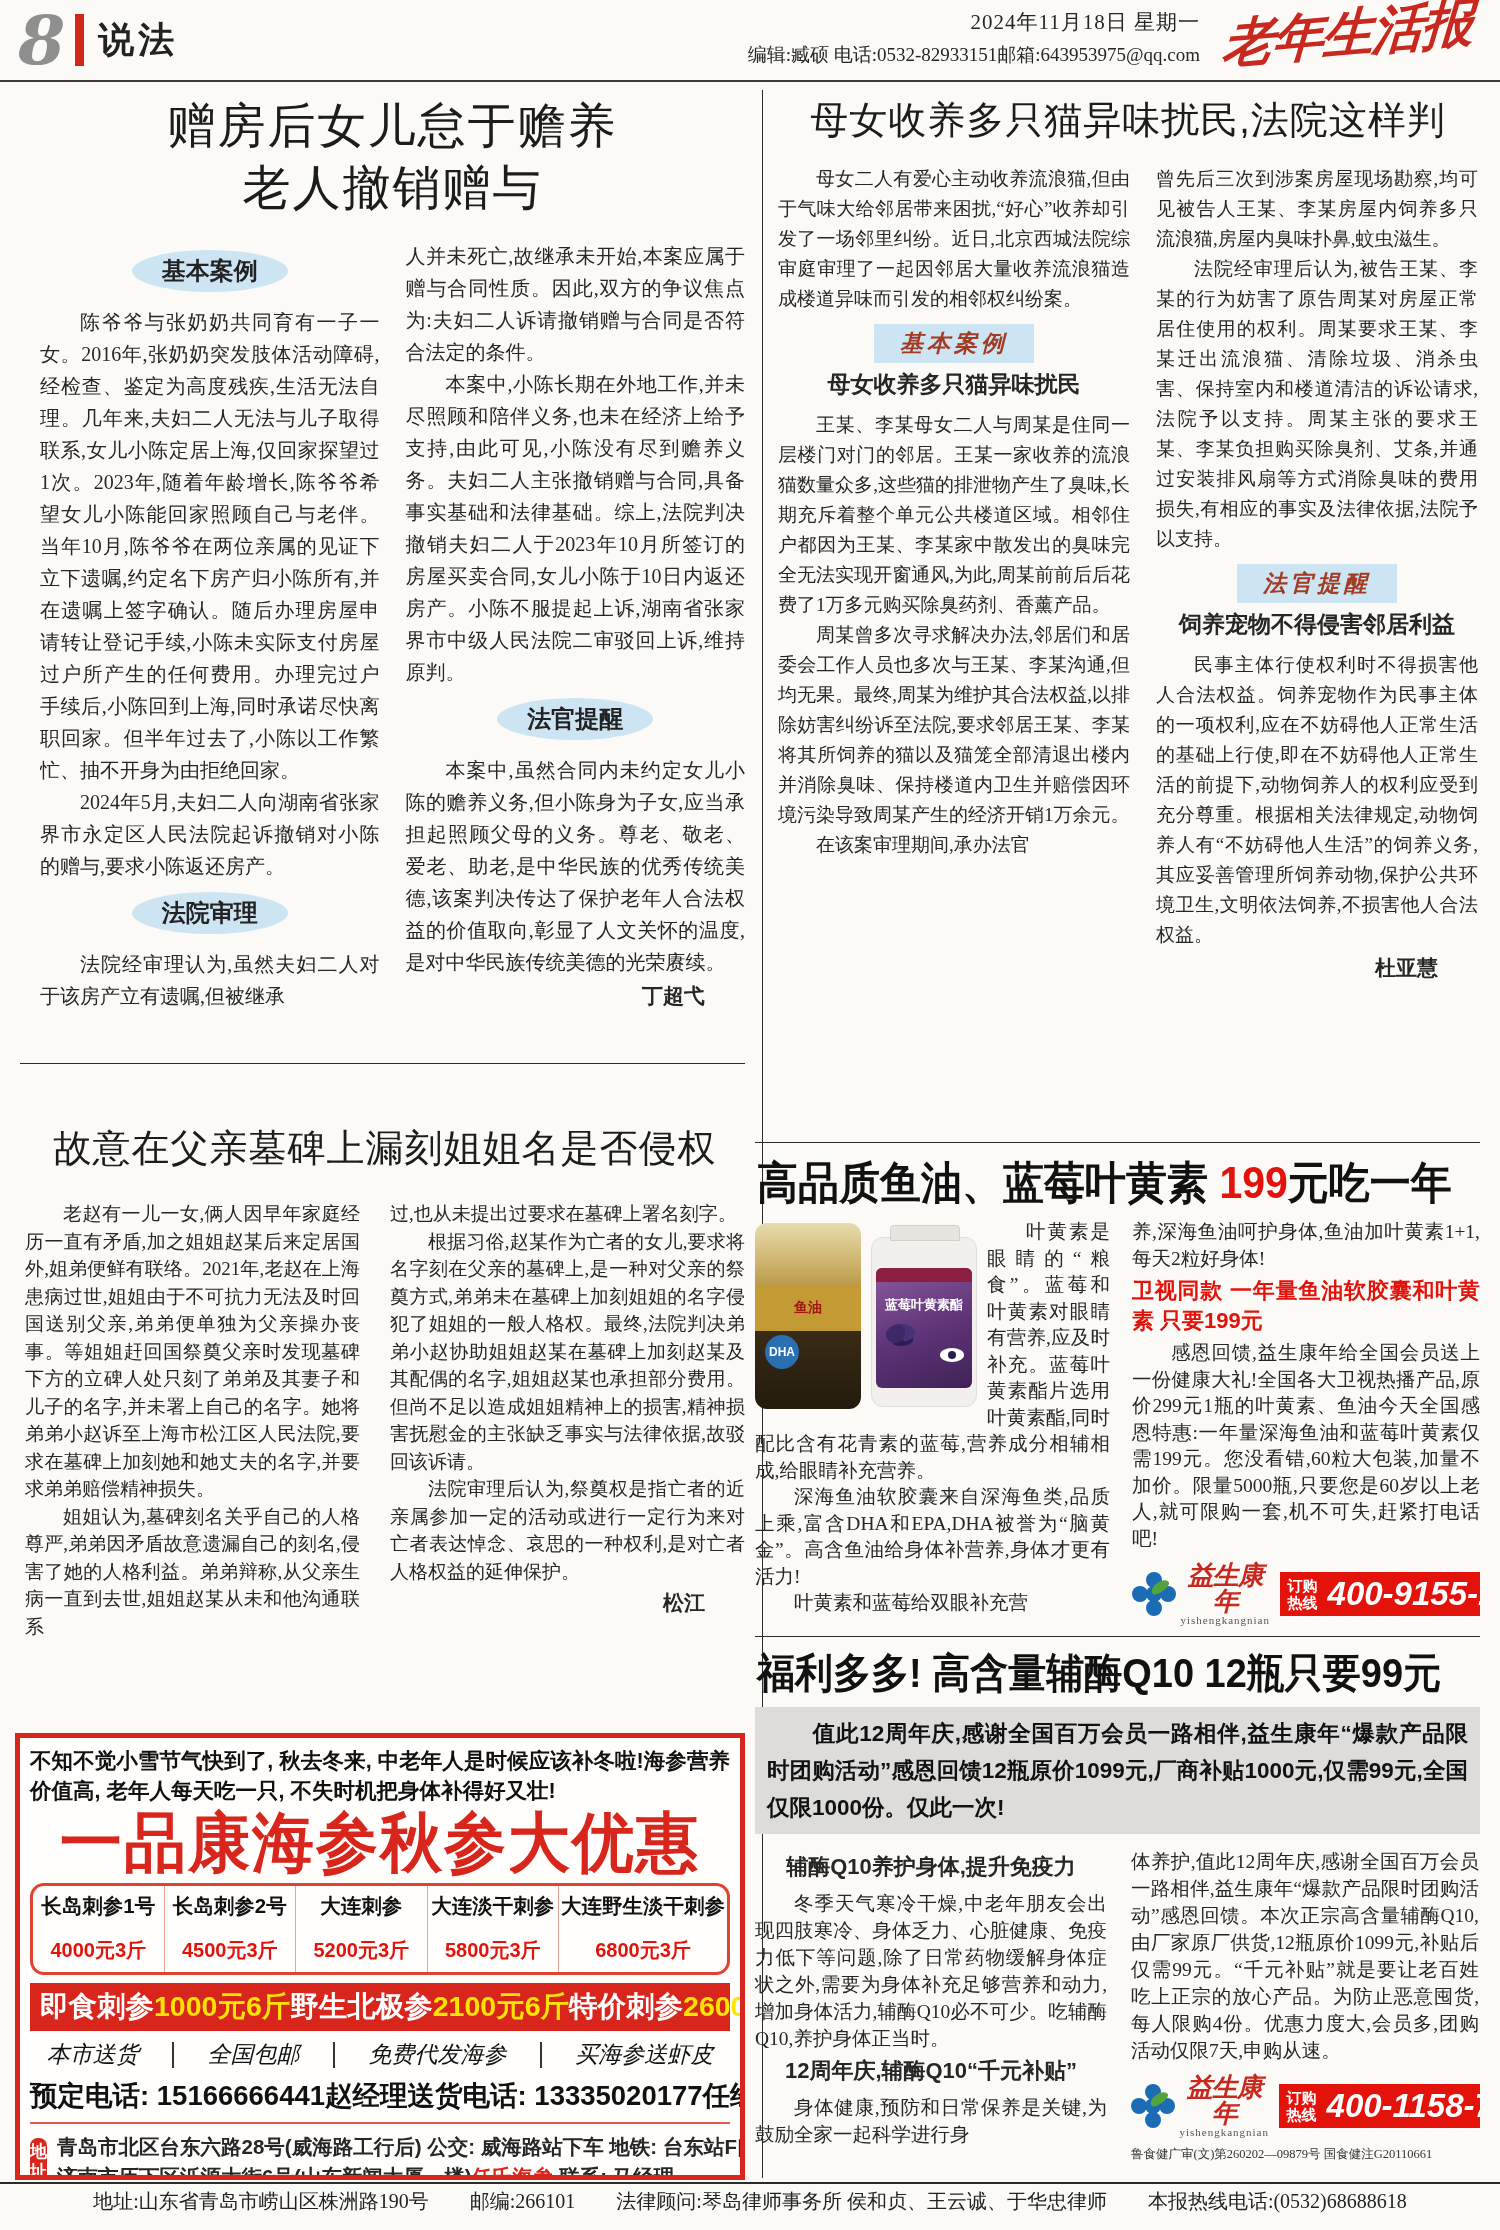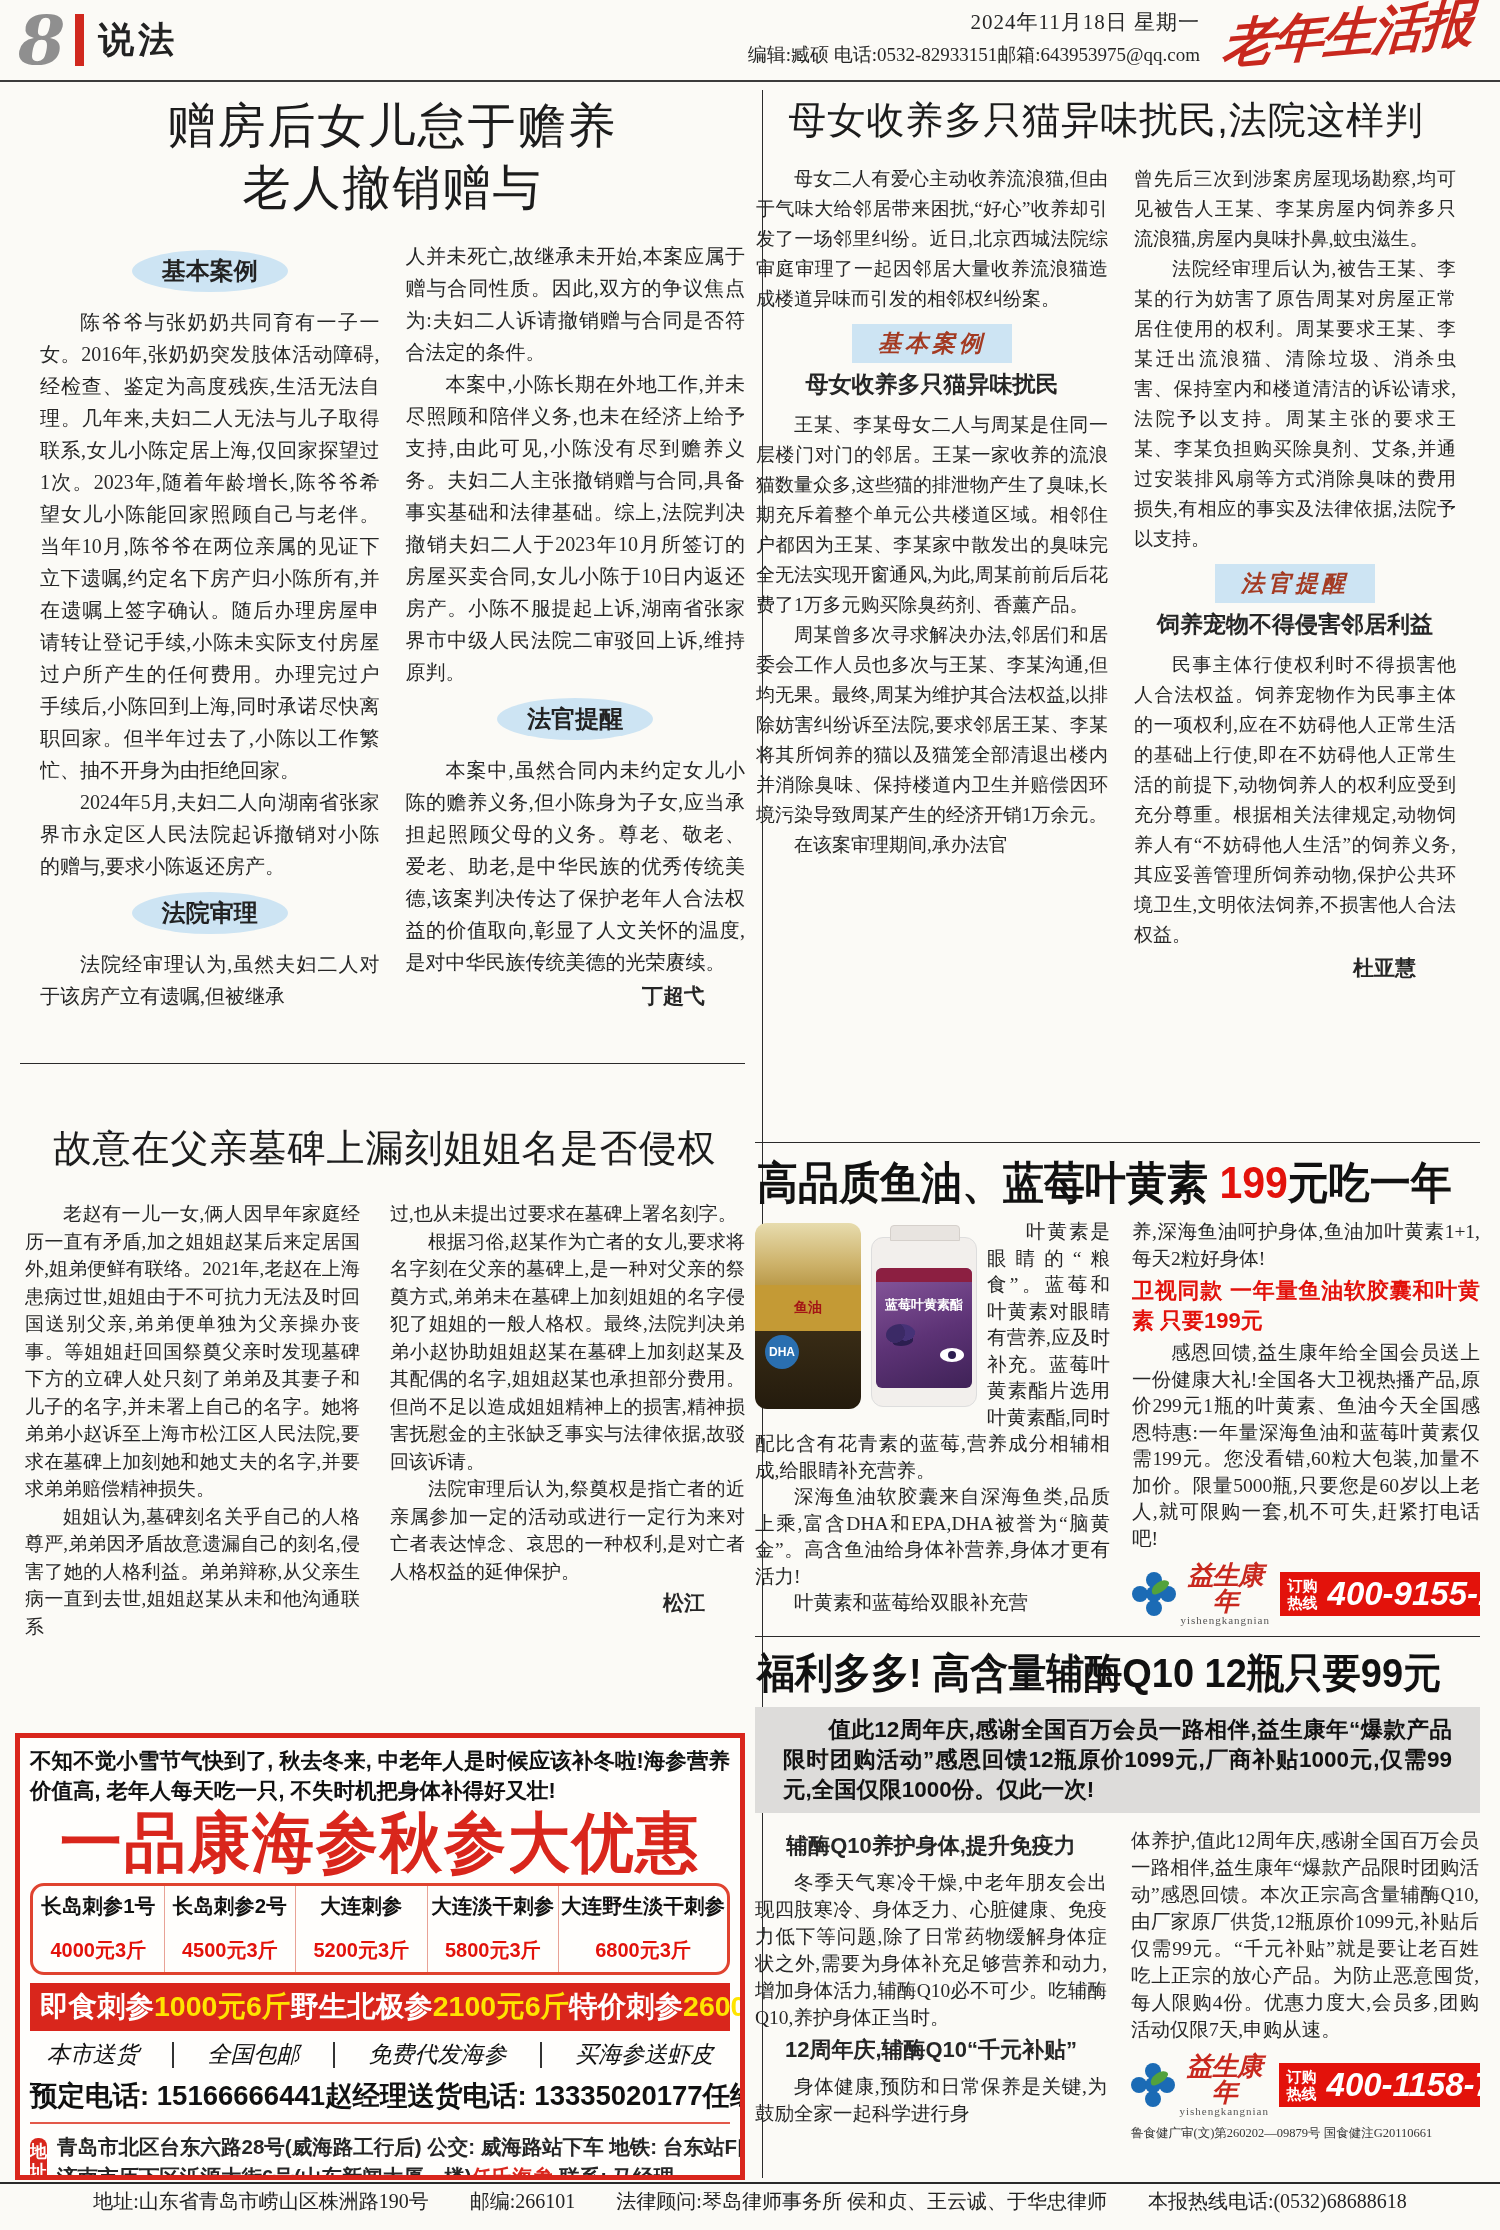--- a/index.html
+++ b/index.html
@@ -45,21 +45,21 @@
   .byline { text-align:right; font-family:"Liberation Sans",sans-serif; font-weight:bold; font-size:21px; padding-right:40px; margin-top:4px; }
 
   
   .art1 { position:absolute; left:40px; top:95px; width:705px; height:965px; overflow:hidden; }
   .art1 h1 { text-align:center; font-family:"Liberation Sans","DejaVu Sans",sans-serif;
     font-weight:500; font-size:48px; line-height:1.3; color:#1c1c1c; letter-spacing:2px; }
   .art1 .cols { margin-top:20px; gap:26px; }
   .art1 .c { flex:1; }
 
   
-  .art2 { position:absolute; left:756px; top:95px; width:700px; height:1046px; overflow:hidden; }
+  .art2 { position:absolute; left:778px; top:95px; width:700px; height:1046px; overflow:hidden; }
   .art2 h1 { text-align:center; font-family:"Liberation Sans",sans-serif; font-weight:500;
     font-size:38px; color:#1c1c1c; letter-spacing:1px; }
   .art2 .cols { margin-top:18px; gap:26px; }
   .art2 .c1 { width:352px; }
   .art2 .c2 { width:322px; }
   .art2 p.body { font-size:19px; line-height:30px; }
 
   
   .art3 { position:absolute; left:25px; top:1075px; width:720px; height:650px; overflow:hidden; }
   .art3 h1 { text-align:center; font-family:"Liberation Sans",sans-serif; font-weight:500;
@@ -111,22 +111,22 @@
   .ysk-name { text-align:center; }
   .ysk-brand { font-family:"DejaVu Serif",serif; font-style:italic; font-weight:bold; font-size:26px; color:#c8281e; line-height:1; letter-spacing:-1px;}
   .ysk-pinyin { font-size:11px; color:#555; letter-spacing:1px; }
   .hot-red { display:flex; align-items:center; background:#e3120b; color:#fff; padding:3px 8px; }
   .hot-label { font-family:"Liberation Sans",sans-serif; font-weight:bold; font-size:15px; width:34px; line-height:17px; margin-right:6px; }
   .hot-num { font-family:"Liberation Sans",sans-serif; font-weight:900; font-style:italic; font-size:33px; letter-spacing:0; white-space:nowrap; }
 
   
   .q10 { position:absolute; left:755px; top:1642px; width:725px; height:536px; overflow:hidden; }
   .q10 .ad-title { font-size:38px; margin:4px 0 10px 2px; }
-  .graybox { background:#dddcda; padding:8px 28px; font-family:"Liberation Sans",sans-serif;
-    font-weight:bold; font-size:22.5px; line-height:30px; text-align:justify; color:#111; }
+  .graybox { background:#dddcda; padding:8px 12px; font-family:"Liberation Sans",sans-serif;
+    font-weight:bold; font-size:22.5px; line-height:37px; text-align:justify; color:#111; }
   .graybox .ind { display:inline-block; width:2em; }
   .q10-cols { display:flex; gap:24px; margin-top:14px; }
   .q10 .c1 { width:352px; }
   .q10 .c2 { width:348px; }
   .q10 p.body { font-size:19.5px; line-height:27px; }
   .q10 .subbold { font-size:22px; margin:4px 0 8px 0; }
   .q10 .fineprint { font-size:12.5px; color:#333; margin-top:8px; white-space:nowrap; }
 
   
   .sea { position:absolute; left:15px; top:1733px; width:730px; height:447px;

